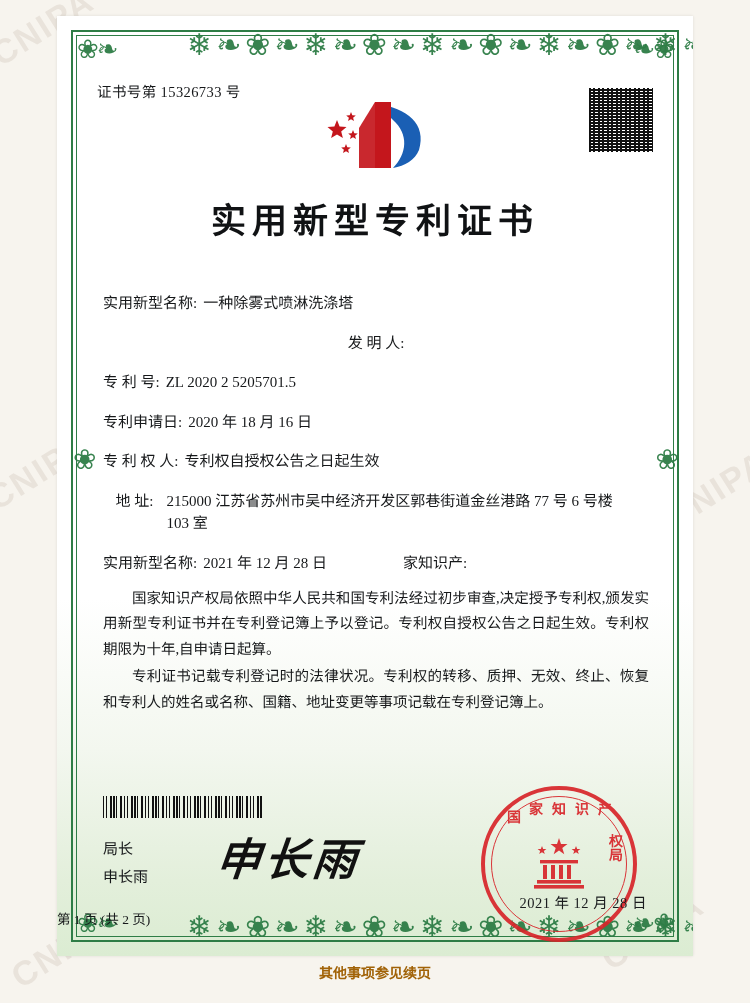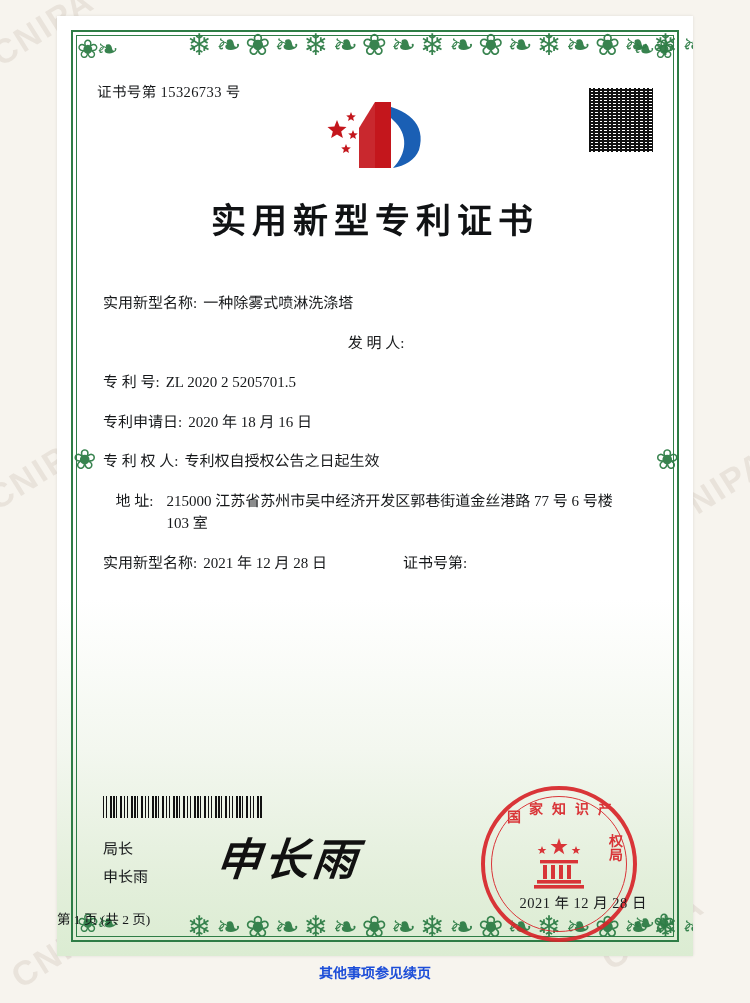--- a/index.html
+++ b/index.html
@@ -264,21 +264,21 @@
     text-align: left;
     font-size: 13.5px;
   }
   .outside-note {
     position: absolute;
     left: 0; right: 0;
     top: 962px;
     text-align: center;
     font-size: 14px;
     font-weight: 700;
-    color: #1d4ed8;
+    color: #a16207;
     z-index: 2;
   }
 </style>
 </head>
 <body>
 
 <div class="watermarks">
   <div class="wm wm-1">CNIPA</div>
   <div class="wm wm-2">CNIPA</div>
   <div class="wm wm-3">CNIPA</div>
@@ -354,25 +354,29 @@
       <span class="lbl">地      址:</span>
       <span class="val val-wide">215000 江苏省苏州市吴中经济开发区郭巷街道金丝港路 77 号 6 号楼 103 室</span>
     </div>
 
     <div class="row-two">
       <div class="col-a">
         <span class="lbl">实用新型名称:</span>
         <span class="val">2021 年 12 月 28 日</span>
       </div>
       <div class="col-b">
-        <span class="lbl">证书号第:</span>
+        <span class="lbl">家知识产:</span>
       </div>
     </div>
   </div>
 
+  <div class="paras">
+    <p>国家知识产权局依照中华人民共和国专利法经过初步审查,决定授予专利权,颁发实用新型专利证书并在专利登记簿上予以登记。专利权自授权公告之日起生效。专利权期限为十年,自申请日起算。</p>
+    <p>专利证书记载专利登记时的法律状况。专利权的转移、质押、无效、终止、恢复和专利人的姓名或名称、国籍、地址变更等事项记载在专利登记簿上。</p>
+  </div>
 
   <div class="barcode"></div>
 
   <div class="sig-labels">
     <div>局长</div>
     <div>申长雨</div>
   </div>
   <div class="sig-script">申长雨</div>
 
   <div class="seal">

